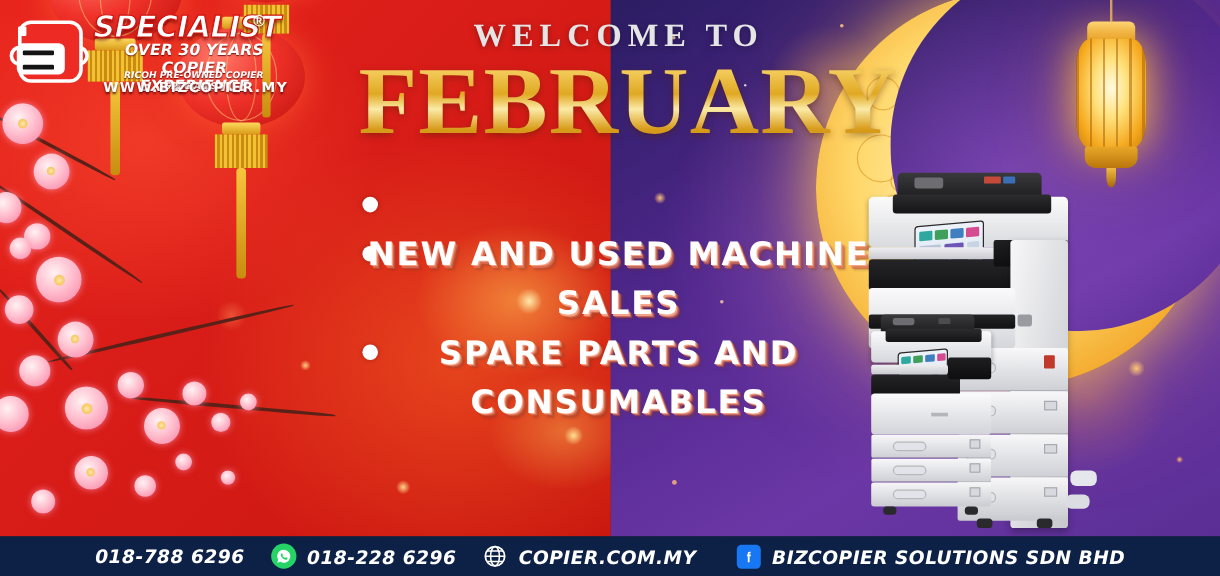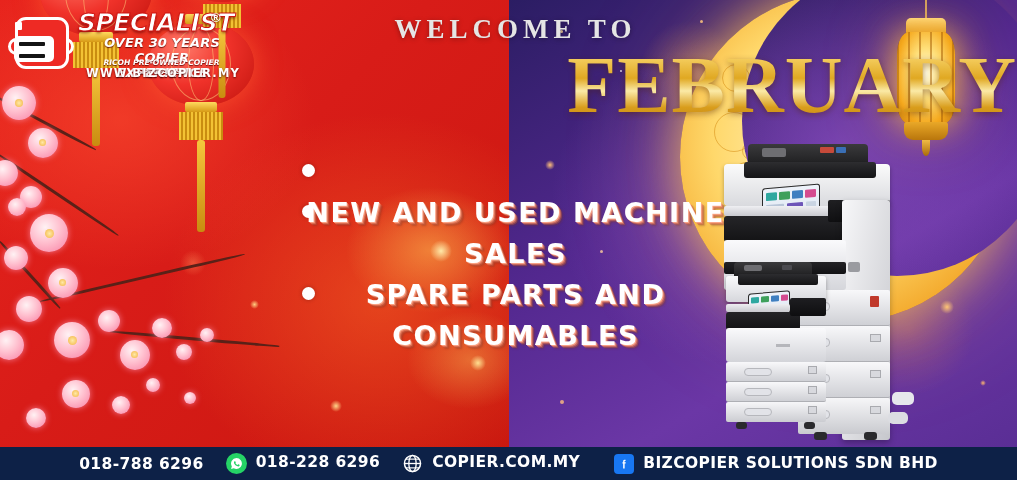--- a/index.html
+++ b/index.html
@@ -128,21 +128,21 @@
     text-align:center;
     font-family:"Liberation Serif", serif;
     font-size:27px; font-weight:700;
     letter-spacing:5px;
     color:#e5e5e5;
     text-shadow:0 1px 5px rgba(0,0,0,.35);
     padding-left:14px;
   }
   .month {
     position:absolute; left:0; right:0; top:40px;
-    text-align:right;
+    text-align:center;
     font-family:"Liberation Serif", serif;
     font-size:80px; font-weight:700;
     letter-spacing:1px;
     padding-left:30px;
     background:linear-gradient(180deg,#fdf0b2 0%, #f6d063 18%, #e0a822 42%, #fbeaa6 56%, #d99d1c 74%, #b97c10 100%);
     -webkit-background-clip:text; background-clip:text;
     color:transparent; -webkit-text-fill-color:transparent;
     filter:drop-shadow(0 2px 3px rgba(80,30,0,.45));
   }
 
@@ -181,21 +181,21 @@
   }
   .pk { position:absolute; border-radius:1px; }
 
   
   .footer {
     position:absolute; left:0; bottom:0; width:1017px; height:33px;
     background:#0d2147;
     display:flex; align-items:center; justify-content:center;
     gap:22px;
   }
-  .f-item { display:flex; align-items:flex-start; gap:9px; }
+  .f-item { display:flex; align-items:flex-end; gap:9px;font-style:italic; }
   .f-text {
     color:#ffffff; font-size:15.5px; font-weight:700;
     letter-spacing:.4px;
     font-family:"DejaVu Sans", sans-serif;
   }
   .ic-wa {
     width:21px; height:21px; border-radius:50%;
     background:#25d366;
     display:flex; align-items:center; justify-content:center;
   }

